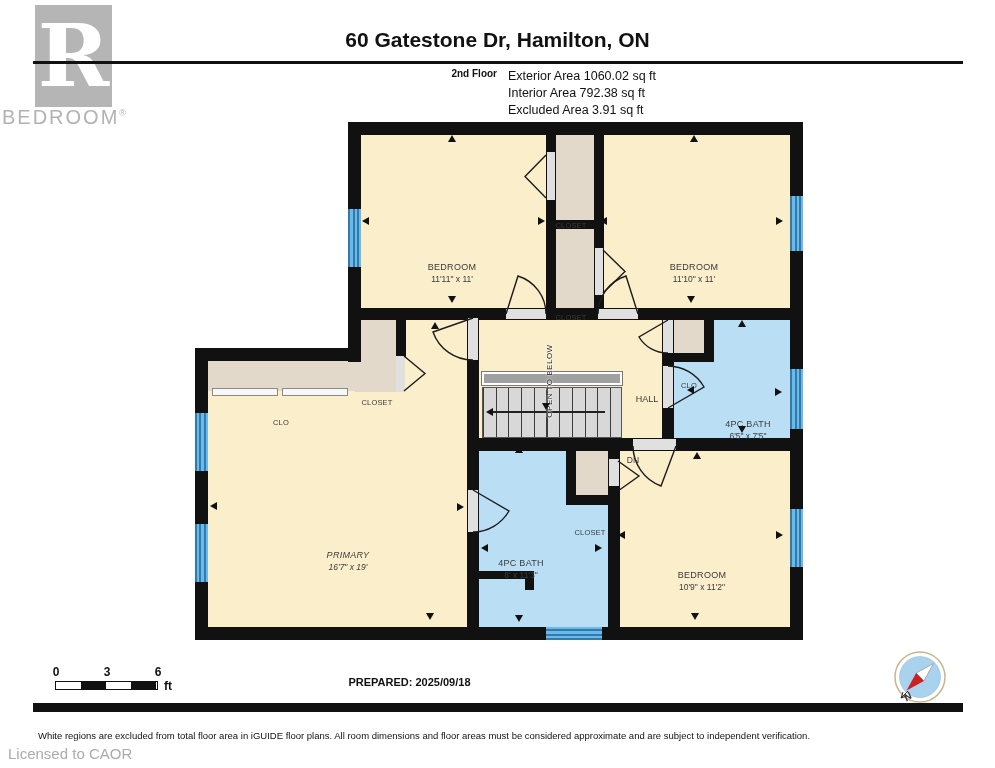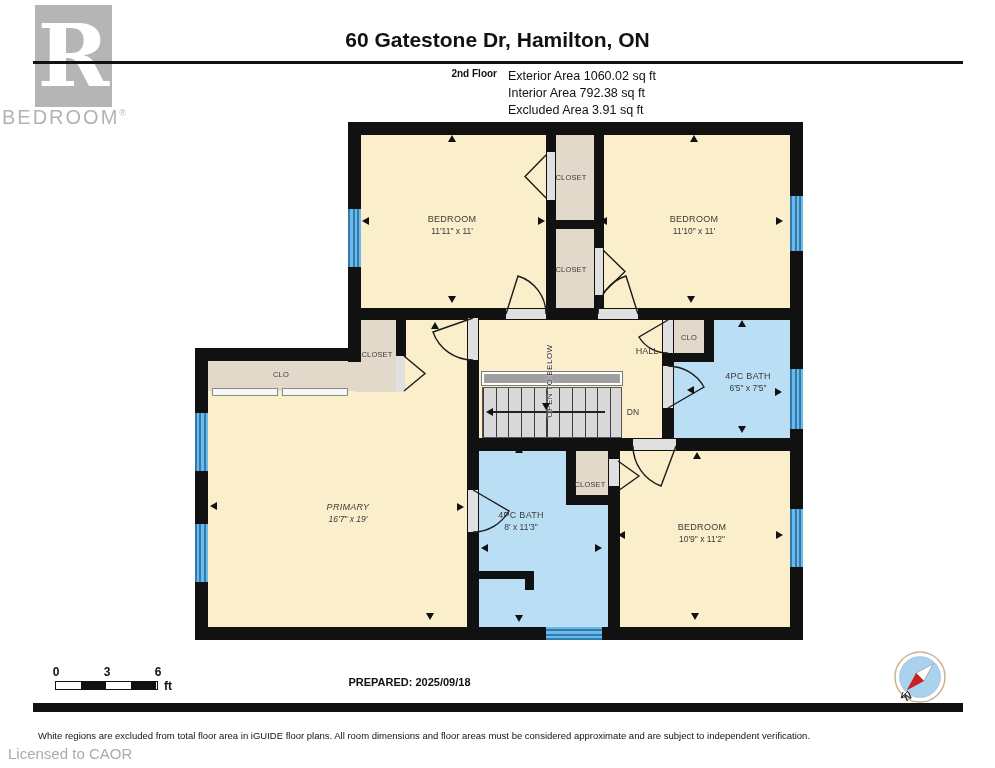--- a/index.html
+++ b/index.html
@@ -20,21 +20,21 @@
   .floor{position:absolute;}
   .f-room{background:#FAEECB;}
   .f-clo{background:#E2D9CA;}
   .f-bath{background:#BADFF5;}
   .wall{position:absolute;background:#111;}
   .door{position:absolute;background:#e0e0e0;}
   .track{position:absolute;background:#f7f7f7;border:1px solid #8a8a8a;box-sizing:border-box;}
   .win-v{position:absolute;background:repeating-linear-gradient(90deg,#2e7cae 0 2px,#6db8e6 2px 4.5px);border-top:1px solid #111;border-bottom:1px solid #111;box-sizing:border-box;}
   .win-h{position:absolute;background:repeating-linear-gradient(0deg,#2e7cae 0 2px,#6db8e6 2px 4.5px);border-left:1px solid #111;border-right:1px solid #111;box-sizing:border-box;}
   .lbl{position:absolute;transform:translate(-50%,-50%);text-align:center;color:#3a3a3a;
-       white-space:nowrap;line-height:1.3;}
+       white-space:nowrap;line-height:1.3;margin-top:48px;}
   .lbl .nm{font-size:9px;letter-spacing:.3px;}
   .lbl .dm{font-size:8.5px;}
   .lbl-sm{font-size:7.5px;letter-spacing:.2px;}
   .lbl-otb{position:absolute;left:549px;top:381px;transform:translate(-50%,-50%) rotate(-90deg);
        font-size:8px;letter-spacing:.5px;color:#222;white-space:nowrap;text-shadow:0 0 2px #fff,0 0 2px #fff;}
   .rail{position:absolute;left:482px;top:372px;width:140px;height:13px;background:#a0a0a0;
         border:2px solid #fff;box-shadow:0 0 0 1px #777;box-sizing:border-box;}
   .steps{position:absolute;left:482px;top:387px;width:140px;height:51px;background:#d8d8d8;
          border:1px solid #555;box-sizing:border-box;
          background-image:repeating-linear-gradient(90deg,#3c3c3c 0 1px,transparent 1px 12.7px);}

